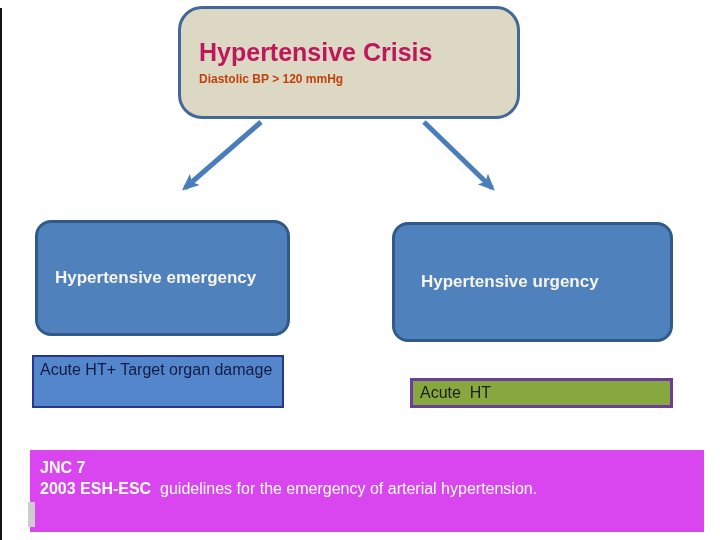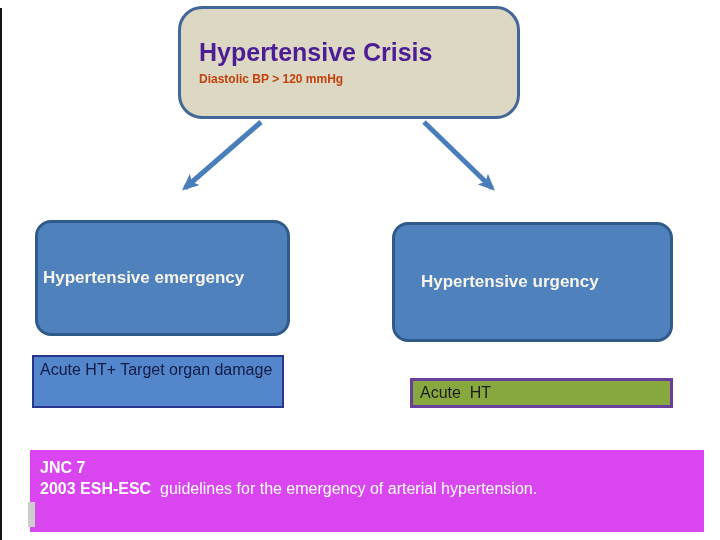--- a/index.html
+++ b/index.html
@@ -31,21 +31,21 @@
     height: 113px;
     box-sizing: border-box;
     background: #ddd8c3;
     border: 3px solid #44679a;
     border-radius: 24px;
     padding: 30px 16px 0 18px;
   }
   .title-box .title {
     font-size: 25px;
     font-weight: bold;
-    color: #4c1d95;
+    color: #be185d;
     line-height: 1.1;
     letter-spacing: 0px;
   }
   .title-box .subtitle {
     margin-top: 5px;
     font-size: 12px;
     font-weight: bold;
     color: #c2410c;
   }
   .arrows {
@@ -66,21 +66,21 @@
     align-items: center;
     color: #f7f4ea;
     font-weight: bold;
     font-size: 17px;
   }
   .branch-box.emergency {
     left: 35px;
     top: 220px;
     width: 255px;
     height: 116px;
-    padding-left: 5px;
+    padding-left: 17px;
   }
   .branch-box.urgency {
     left: 392px;
     top: 222px;
     width: 281px;
     height: 120px;
     padding-left: 26px;
   }
   .detail-box {
     position: absolute;

